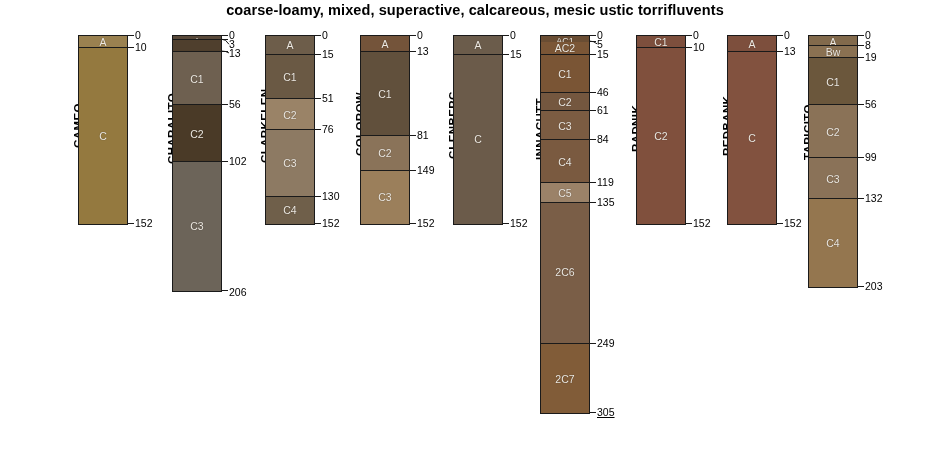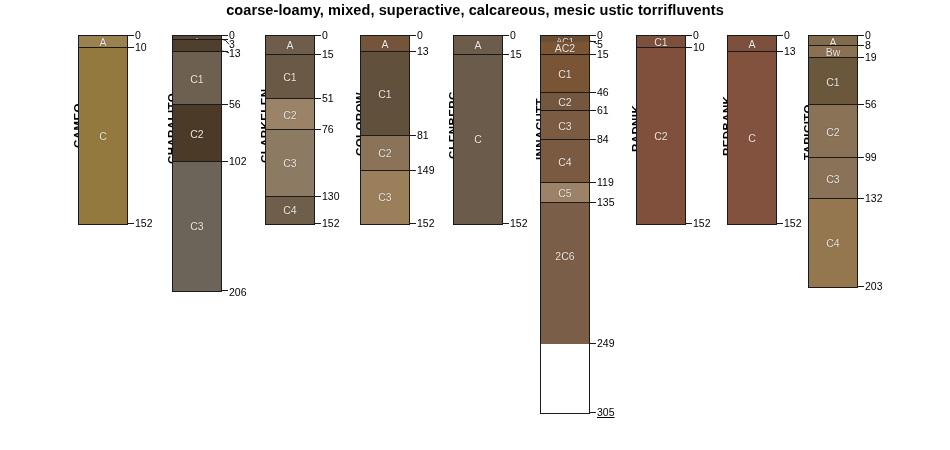--- a/index.html
+++ b/index.html
@@ -225,21 +225,24 @@
           <div class="horizon" style="top: 75.4448px; height: 28.4464px; width: 48px; background: rgb(123, 92, 66);">
             <span class="hz-name" style="top: 8.2232px;">C3</span>
           </div>
           <div class="horizon" style="top: 103.891px; height: 43.288px; width: 48px; background: rgb(122, 90, 64);">
             <span class="hz-name" style="top: 15.644px;">C4</span>
           </div>
           <div class="horizon" style="top: 147.179px; height: 19.7888px; width: 48px; background: rgb(155, 130, 104);">
             <span class="hz-name" style="top: 3.8944px;">C5</span>
           </div>
           <div class="horizon" style="top: 166.968px; height: 140.995px; width: 48px; background: rgb(122, 94, 71);">
-            <span class="hz-name" style="top: 47px;">2C6</span>
+            <span class="hz-name" style="top: 63px;">2C6</span>
+          </div>
+          <div class="horizon" style="top: 307.963px; height: 69.2608px; width: 48px; background: rgb(129, 92, 56); border-bottom: none;">
+            <span class="hz-name" style="top: 28.6304px;">2C7</span>
           </div>
         </div>
         <div class="depth-tick" style="left: 589px; top: 35px; width: 7px;"></div>
         <div class="depth-num" style="left: 597px; top: 30px;">0</div>
         <div class="depth-tick" style="left: 589px; top: 41.184px; width: 7px;"></div>
         <div class="depth-num" style="left: 597px; top: 39px;">5</div>
         <svg class="depth-leader" width="10" height="4.8160000000000025" style="left: 589px; top: 40.184px;">
           <path d="M0,1 Q5,1 8,3.8160000000000025" stroke="#1a1a1a" stroke-width="1" fill="none"></path>
         </svg>
         <div class="depth-tick" style="left: 589px; top: 53.552px; width: 7px;"></div>

